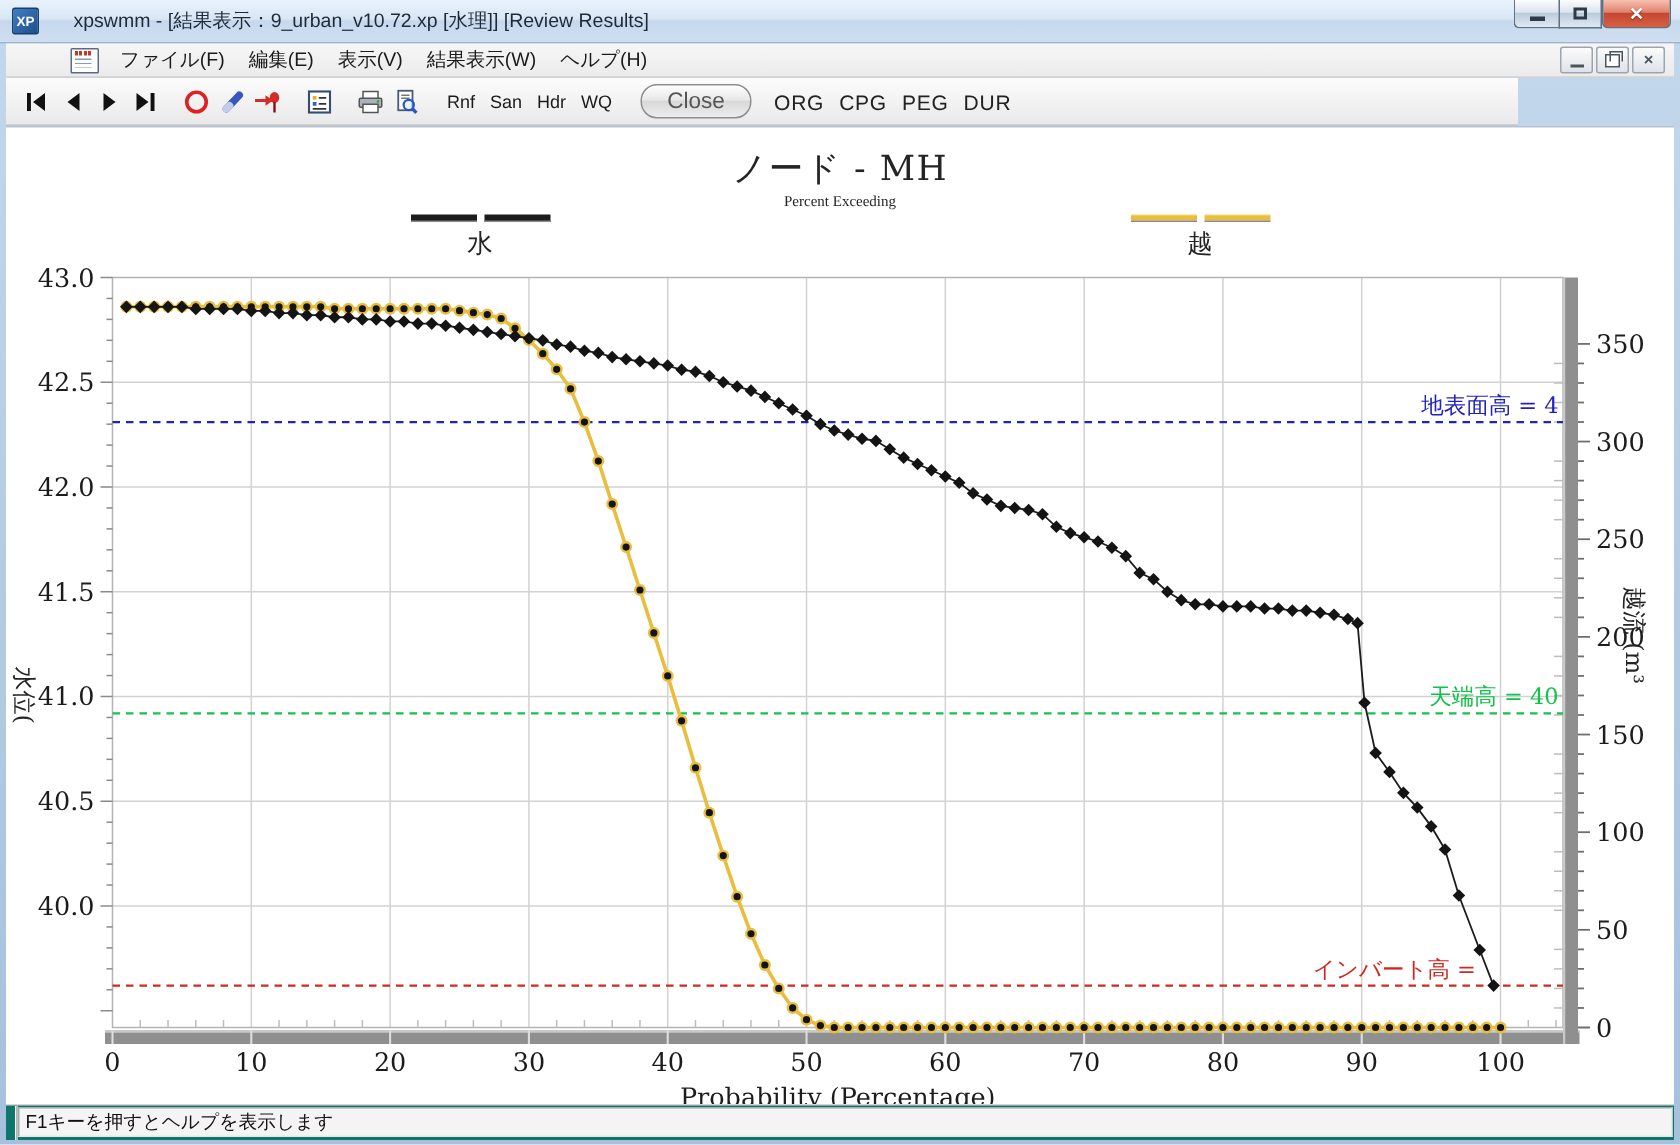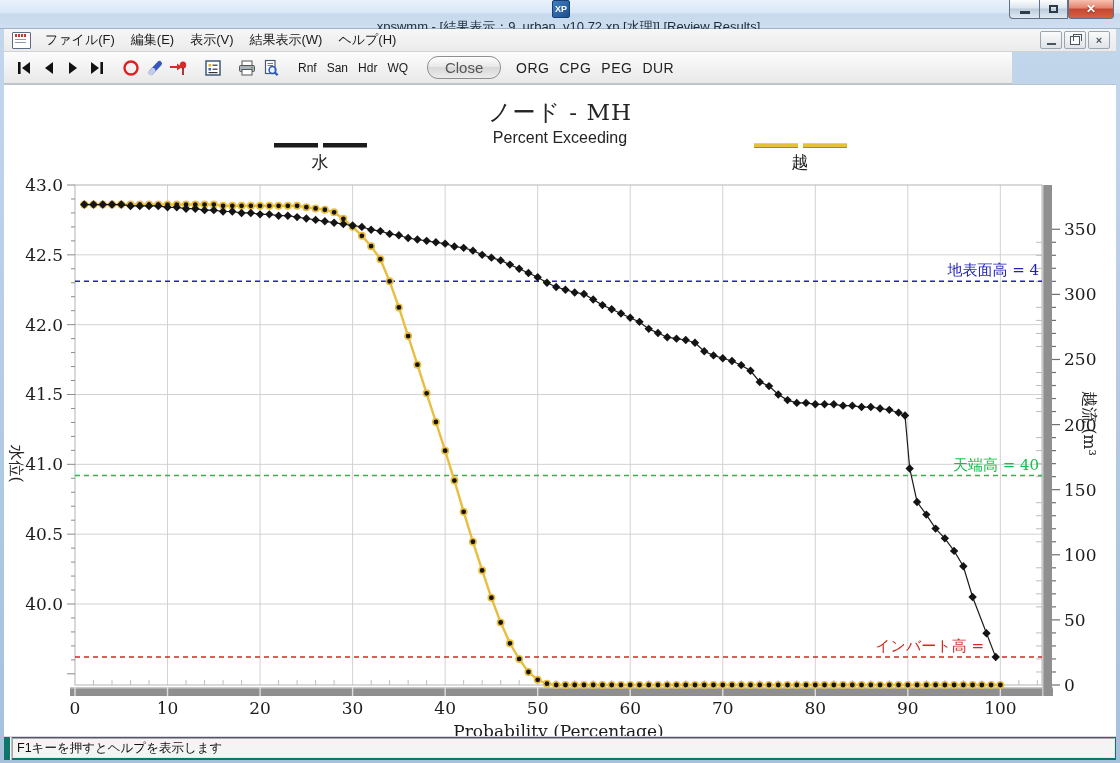--- a/index.html
+++ b/index.html
@@ -7,21 +7,21 @@
     width:1120px;height:763px;position:relative;overflow:hidden;
     background:linear-gradient(180deg,#c4d8ec 0%,#b2c9e2 60%,#a7c0dc 100%);
     font-family:"Liberation Sans",sans-serif;
     -webkit-font-smoothing:antialiased;
   }
   
   #titlebar{
     position:absolute;left:0;top:0;width:1120px;height:29px;
     background:linear-gradient(180deg,#e9f2fc 0%,#d8e7f6 45%,#c6d9ec 50%,#cfdff1 100%);
     border-bottom:1px solid #9fb4cb;box-sizing:border-box;
-    display:flex;align-items:center;flex-direction:column;
+    display:flex;align-items:center;
   }
   #app-icon{
     width:16px;height:16px;margin:0 6px 0 8px;
     background:linear-gradient(135deg,#3f7ec4,#1d4f8c);
     border:1px solid #16406f;border-radius:2px;
     color:#fff;font-size:9px;font-weight:bold;line-height:16px;text-align:center;
   }
   #title-text{font-size:13px;color:#1d2a38;white-space:nowrap;margin-left:17px;}
   #win-controls{position:absolute;right:6px;top:0;display:flex;}
   .win-btn{
@@ -37,21 +37,21 @@
     background:linear-gradient(180deg,#f7c0b0 0%,#e2826d 45%,#c44733 50%,#d8603f 100%);
     color:#fff;font-weight:bold;font-size:12px;text-shadow:0 1px 1px #7a1f12;
   }
   .glyph-min{width:10px;height:3px;background:#2d3a48;margin-top:6px;}
   .glyph-max{width:9px;height:8px;border:2px solid #2d3a48;box-sizing:border-box;}
   
   #menubar{
     position:absolute;left:4px;top:29px;width:1112px;height:23px;
     background:linear-gradient(180deg,#f6f6f6,#ebebeb);
     border-bottom:1px solid #d2d2d2;box-sizing:border-box;
-    display:flex;align-items:center;font-size:13px;color:#1a1a1a;
+    display:flex;align-items:center;font-size:13px;color:#1a1a1a;padding-left:35px;
   }
   .menu-item{padding:2px 8px;white-space:nowrap;}
   #doc-icon{width:17px;height:15px;margin:0 6px 0 8px;position:relative;
     background:#fff;border:1px solid #5a6d85;border-radius:1px;}
   #doc-icon::before{content:"";position:absolute;left:2px;top:1px;width:11px;height:3px;
     background:repeating-linear-gradient(90deg,#c0392b 0 2px,#fff 2px 3px);}
   #doc-icon::after{content:"";position:absolute;left:2px;top:6px;width:11px;height:6px;
     background:repeating-linear-gradient(180deg,#8a9ab0 0 1px,#fff 1px 3px);}
   #mdi-controls{position:absolute;right:6px;top:2px;display:flex;gap:2px;}
   .mdi-btn{
@@ -87,21 +87,21 @@
   #content{
     position:absolute;left:4px;top:84px;width:1112px;height:652px;background:#fff;
     border-top:1px solid #b8c4d2;box-sizing:border-box;
   }
   #chart-title{
     position:absolute;left:0;top:12px;width:1112px;text-align:center;
     font-family:"DejaVu Serif",serif;font-size:23px;color:#242424;letter-spacing:1px;
   }
   #chart-subtitle{
     position:absolute;left:0;top:44px;width:1112px;text-align:center;
-    font-family:Liberation Sans, sans-serif;font-size:16px;color:#242424;
+    font-family:Liberation Serif, serif;font-size:10px;color:#242424;
   }
   .legend{position:absolute;top:58px;width:100px;display:flex;flex-direction:column;align-items:center;}
   #legend-left{left:266px;}
   #legend-right{left:746px;}
   .legend-bars{display:flex;gap:5px;}
   .legend-bar{width:44px;height:5px;border-bottom:1px solid #888;box-sizing:border-box;}
   .legend-label{margin-top:3px;font-family:"DejaVu Serif",serif;font-size:17px;color:#242424;}
   .v-label{
     position:absolute;font-family:"DejaVu Serif",serif;font-size:16px;color:#242424;
     white-space:nowrap;transform-origin:center;

